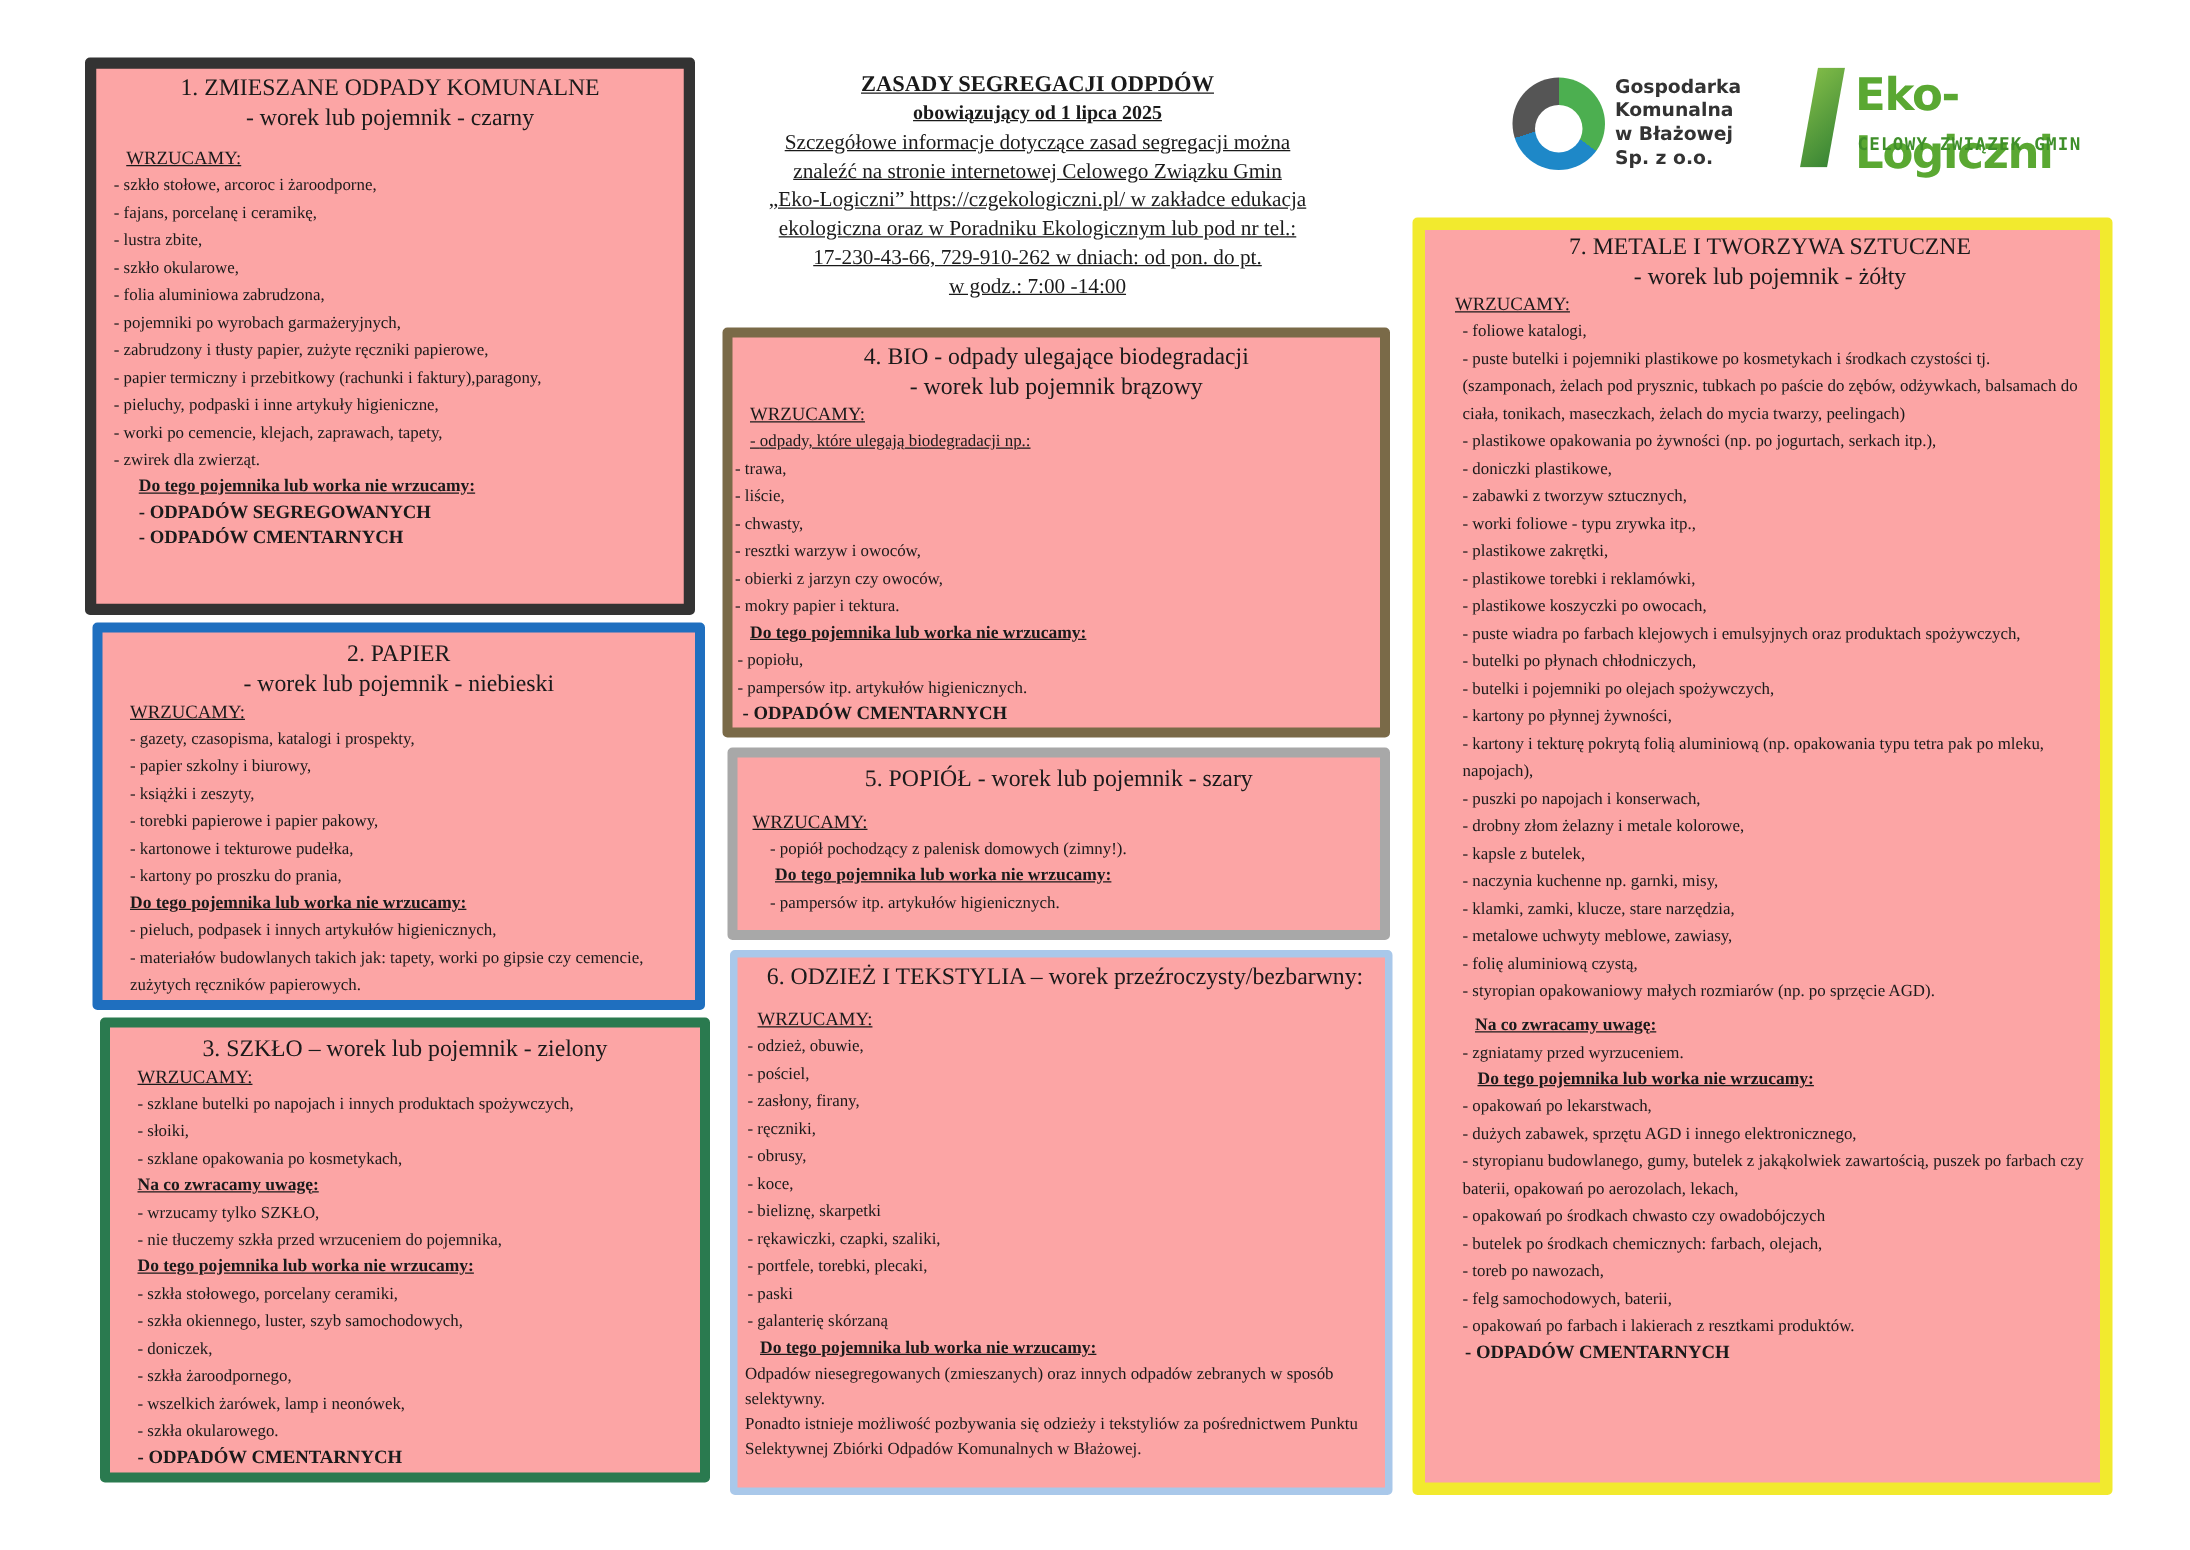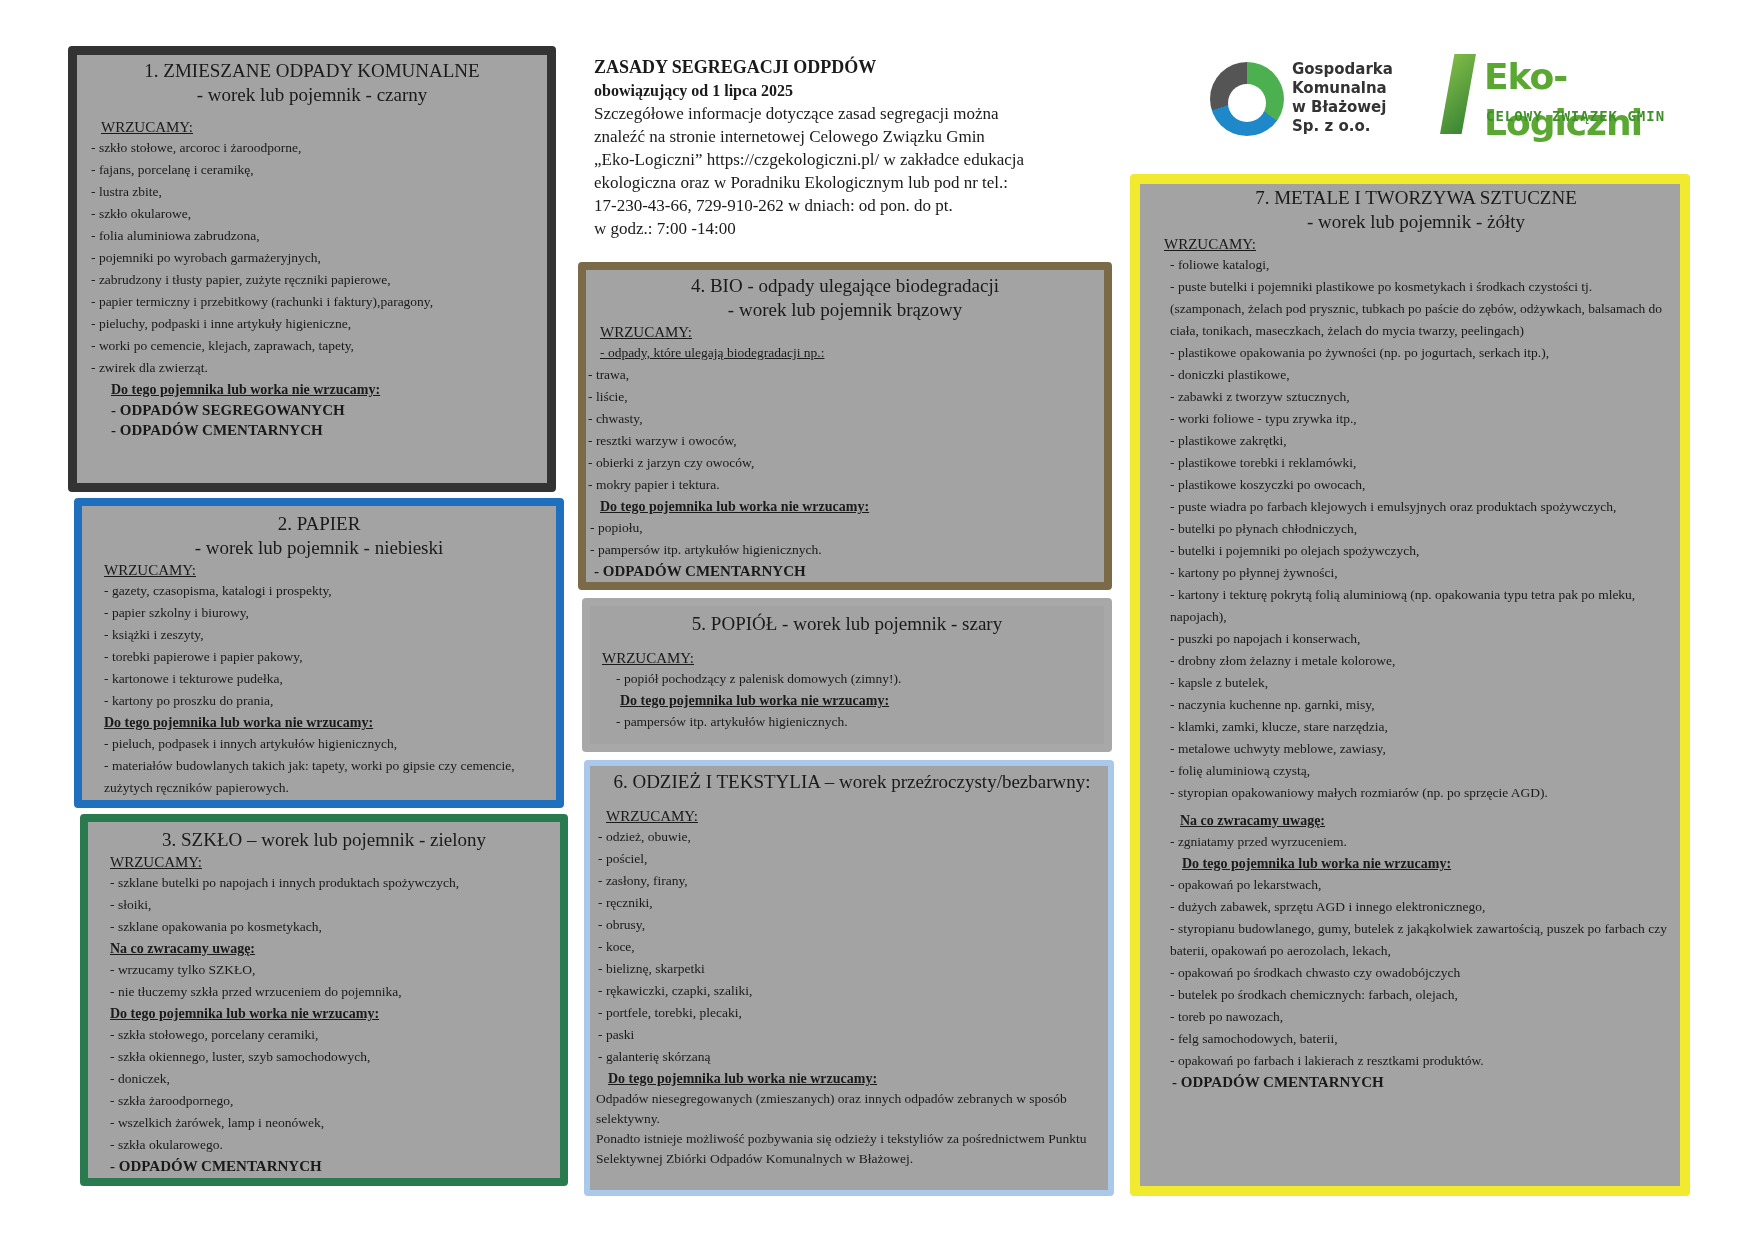--- a/index.html
+++ b/index.html
@@ -1,32 +1,32 @@
 <!DOCTYPE html>
 <html><head>
 <meta charset="utf-8">
 <style>
   html,body{margin:0;padding:0;background:#fff;}
   body{width:1752px;height:1240px;position:relative;overflow:hidden;font-family:"Liberation Serif","DejaVu Serif",serif;color:#1a1a1a;}
-  .box{position:absolute;box-sizing:border-box;background:#a3a3a3;border-radius:4px;}
+  .box{position:absolute;box-sizing:border-box;background:#fca5a5;border-radius:4px;}
   .b1{left:68px;top:46px;width:488px;height:446px;border:9px solid #333;}
   .b2{left:74px;top:498px;width:490px;height:310px;border:8px solid #1f6fbf;}
   .b3{left:80px;top:814px;width:488px;height:372px;border:8px solid #2a7a4f;}
   .b4{left:578px;top:262px;width:534px;height:328px;border:8px solid #7a6a48;}
   .b5{left:582px;top:598px;width:530px;height:154px;border:8px solid #a8a8a8;}
   .b6{left:584px;top:760px;width:530px;height:436px;border:6px solid #a9c8ea;}
   .b7{left:1130px;top:174px;width:560px;height:1022px;border:10px solid #f2ea2e;padding-left:12px;}
   .title{text-align:center;font-size:19px;line-height:24px;}
   .lbl{text-decoration:underline;font-size:15px;line-height:20px;}
   .strong{font-weight:bold;text-decoration:underline;font-size:14px;line-height:21px;}
   ul.items{list-style:none;margin:0;padding:0;}
   ul.items li{font-size:13.5px;line-height:22px;}
   ul.items li::before{content:"- ";}
   ul.bold li{font-weight:bold;font-size:15px;line-height:20px;}
-  .header{position:absolute;left:594px;top:56px;width:520px;text-align:left;font-size:17px;line-height:23px;}
+  .header{position:absolute;left:570px;top:56px;width:520px;text-align:center;font-size:17px;line-height:23px;text-decoration:underline;}
   .header .h1{font-weight:bold;font-size:18px;}
   .header .h2{font-weight:bold;font-size:16px;}
   .logo-gk{position:absolute;left:1210px;top:58px;width:200px;height:80px;}
   .gk-circle{position:absolute;left:0;top:4px;width:74px;height:74px;border-radius:50%;background:conic-gradient(#4caf50 0 35%,#1e88c8 35% 70%,#555 70% 100%);}
   .gk-inner{position:absolute;left:18px;top:22px;width:38px;height:38px;border-radius:50%;background:#fff;}
   .gk-text{position:absolute;left:82px;top:2px;font-family:"DejaVu Sans",sans-serif;font-weight:bold;font-size:15px;line-height:19px;color:#333;}
   .logo-eko{position:absolute;left:1440px;top:54px;width:240px;height:84px;}
   .eko-leaf{position:absolute;left:0;top:0;width:36px;height:80px;background:linear-gradient(135deg,#8bc34a,#2e7d32);clip-path:polygon(40% 0,100% 0,60% 100%,0 100%);}
   .eko-title{position:absolute;left:44px;top:0;font-family:"DejaVu Sans",sans-serif;font-weight:bold;font-size:36px;line-height:46px;color:#5aa832;letter-spacing:-1px;}
   .eko-sub{position:absolute;left:46px;top:54px;font-family:"DejaVu Sans Mono",monospace;font-weight:bold;font-size:14px;color:#3f8f2a;letter-spacing:1px;}

